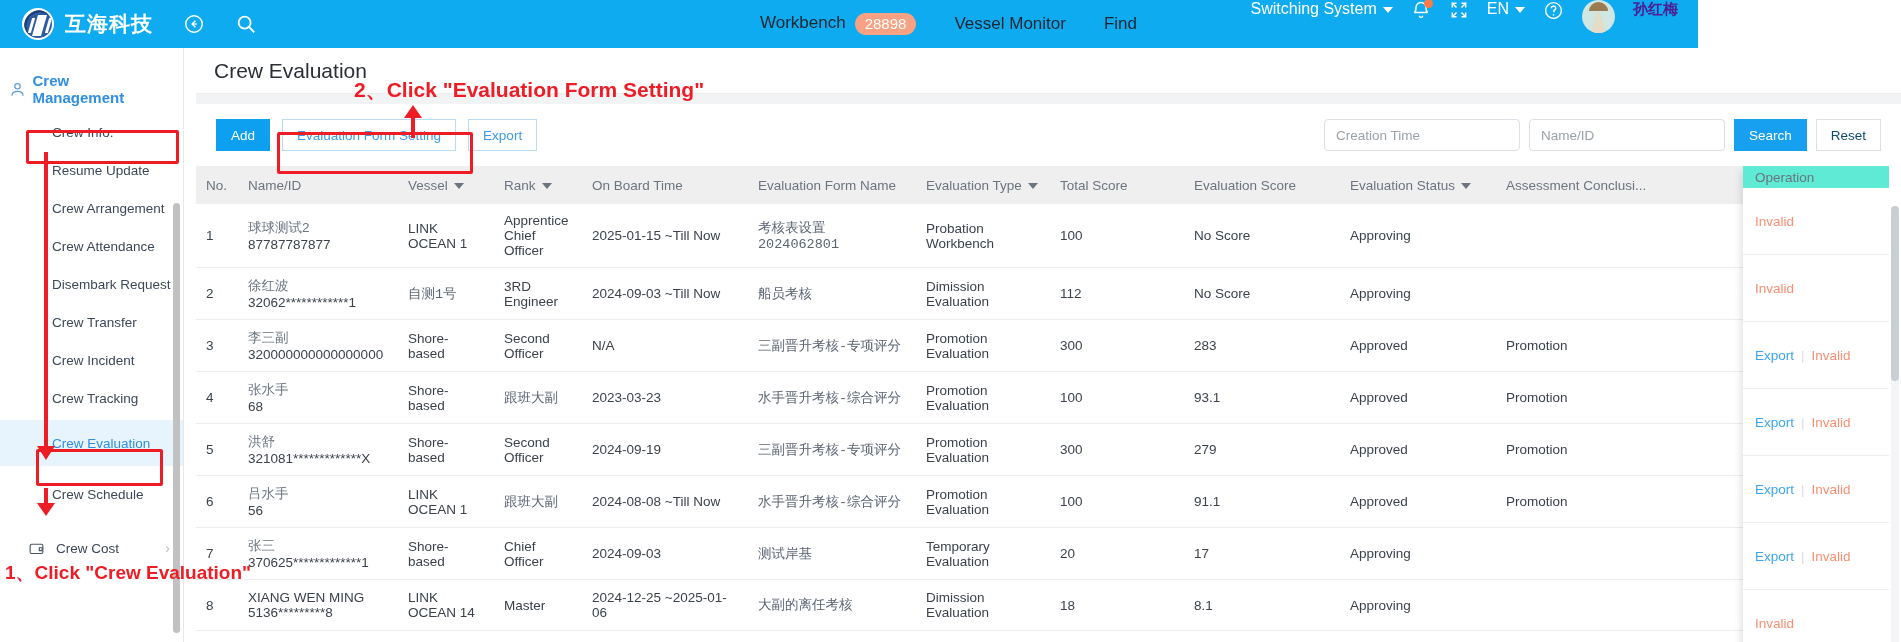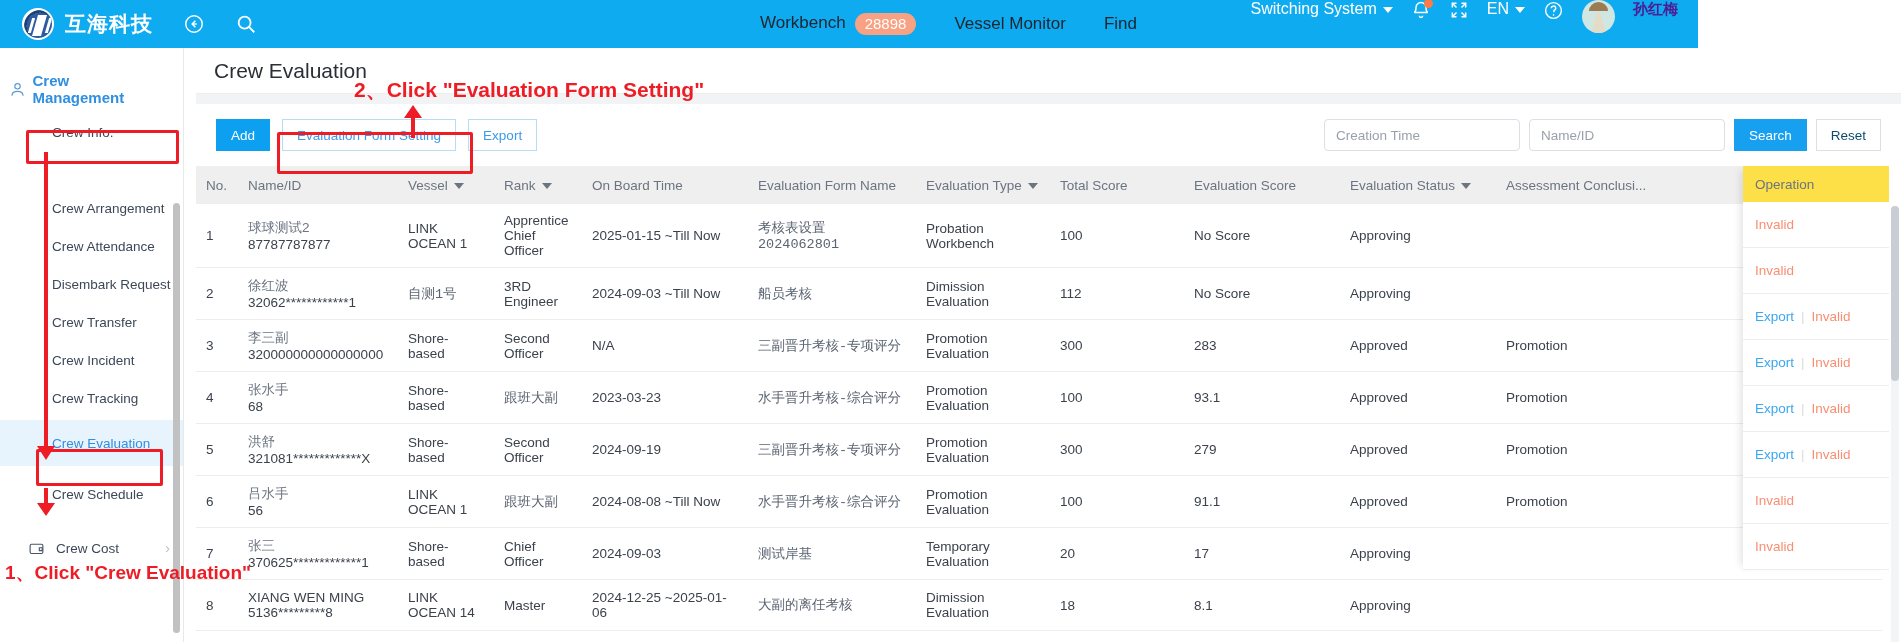--- a/index.html
+++ b/index.html
@@ -202,25 +202,25 @@
   .sub { display:block; }
   .muted { color:#6b7480; }
   .link-blue { color:#3ba7f0; cursor:pointer; }
   .link-red { color:#f98e72; cursor:pointer; }
   .sep { color:#dcdcdc; margin:0 7px; }
   .op-col {
     position:absolute; right:12px; top:0; width:146px; background:#fff;
     box-shadow: -6px 0 8px -4px rgba(0,0,0,.12);
   }
   .op-head {
-    height:36px; background:#fde047; color:#6b7480; font-size:13.5px;
+    height:22px; background:#5eead4; color:#6b7480; font-size:13.5px;
     display:flex; align-items:center; padding-left:12px;
   }
   .op-cell {
-    height:46px; display:flex; align-items:center; padding-left:12px;
+    height:67px; display:flex; align-items:center; padding-left:12px;
     border-bottom:1px solid #ededed; font-size:13.5px; white-space:nowrap;
   }
   .vscroll {
     position:absolute; right:2px; top:40px; width:8px; height:175px;
     background:#c9cdd4; border-radius:4px;
   }
   .vscroll-track{
     position:absolute; right:2px; top:40px; width:8px; height:498px;
     background:#f3f4f6; border-radius:4px;
   }
@@ -305,20 +305,23 @@
     <span class="side-group-label">Crew Management</span>
     <span class="side-group-caret">
       <svg width="15" height="15" viewBox="0 0 24 24" fill="none" stroke="#2f8fe0" stroke-width="2">
           <path d="M6 9l6 6 6-6"></path>
         </svg>
     </span>
   </div>
 
   <div class="side-item" style="top:62px">
       <span class="t">Crew Info.</span>
+    </div>
+  <div class="side-item" style="top:100px">
+      <span class="t">Resume Update</span>
     </div>
   <div class="side-item" style="top:138px">
       <span class="t">Crew Arrangement</span>
     </div>
   <div class="side-item" style="top:176px">
       <span class="t">Crew Attendance</span>
     </div>
   <div class="side-item" style="top:214px">
       <span class="t">Disembark Request</span>
     </div>

